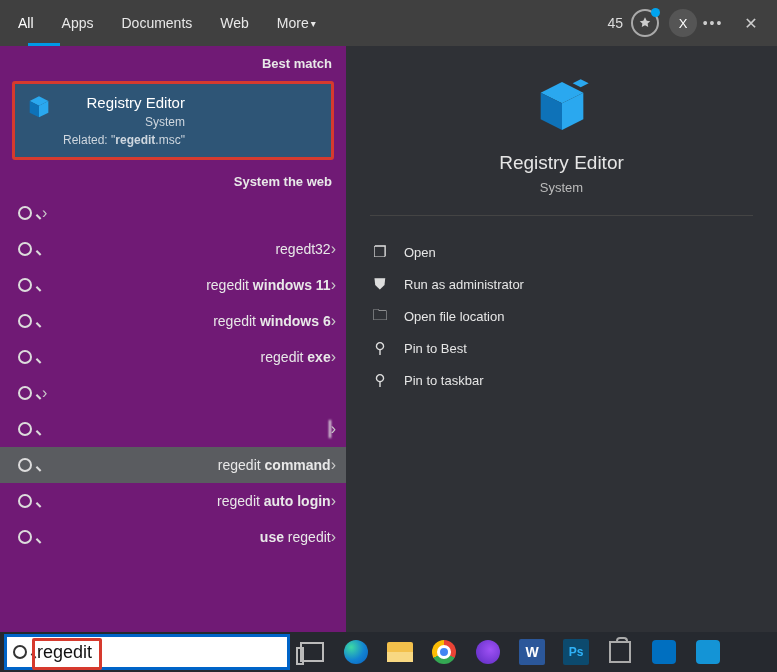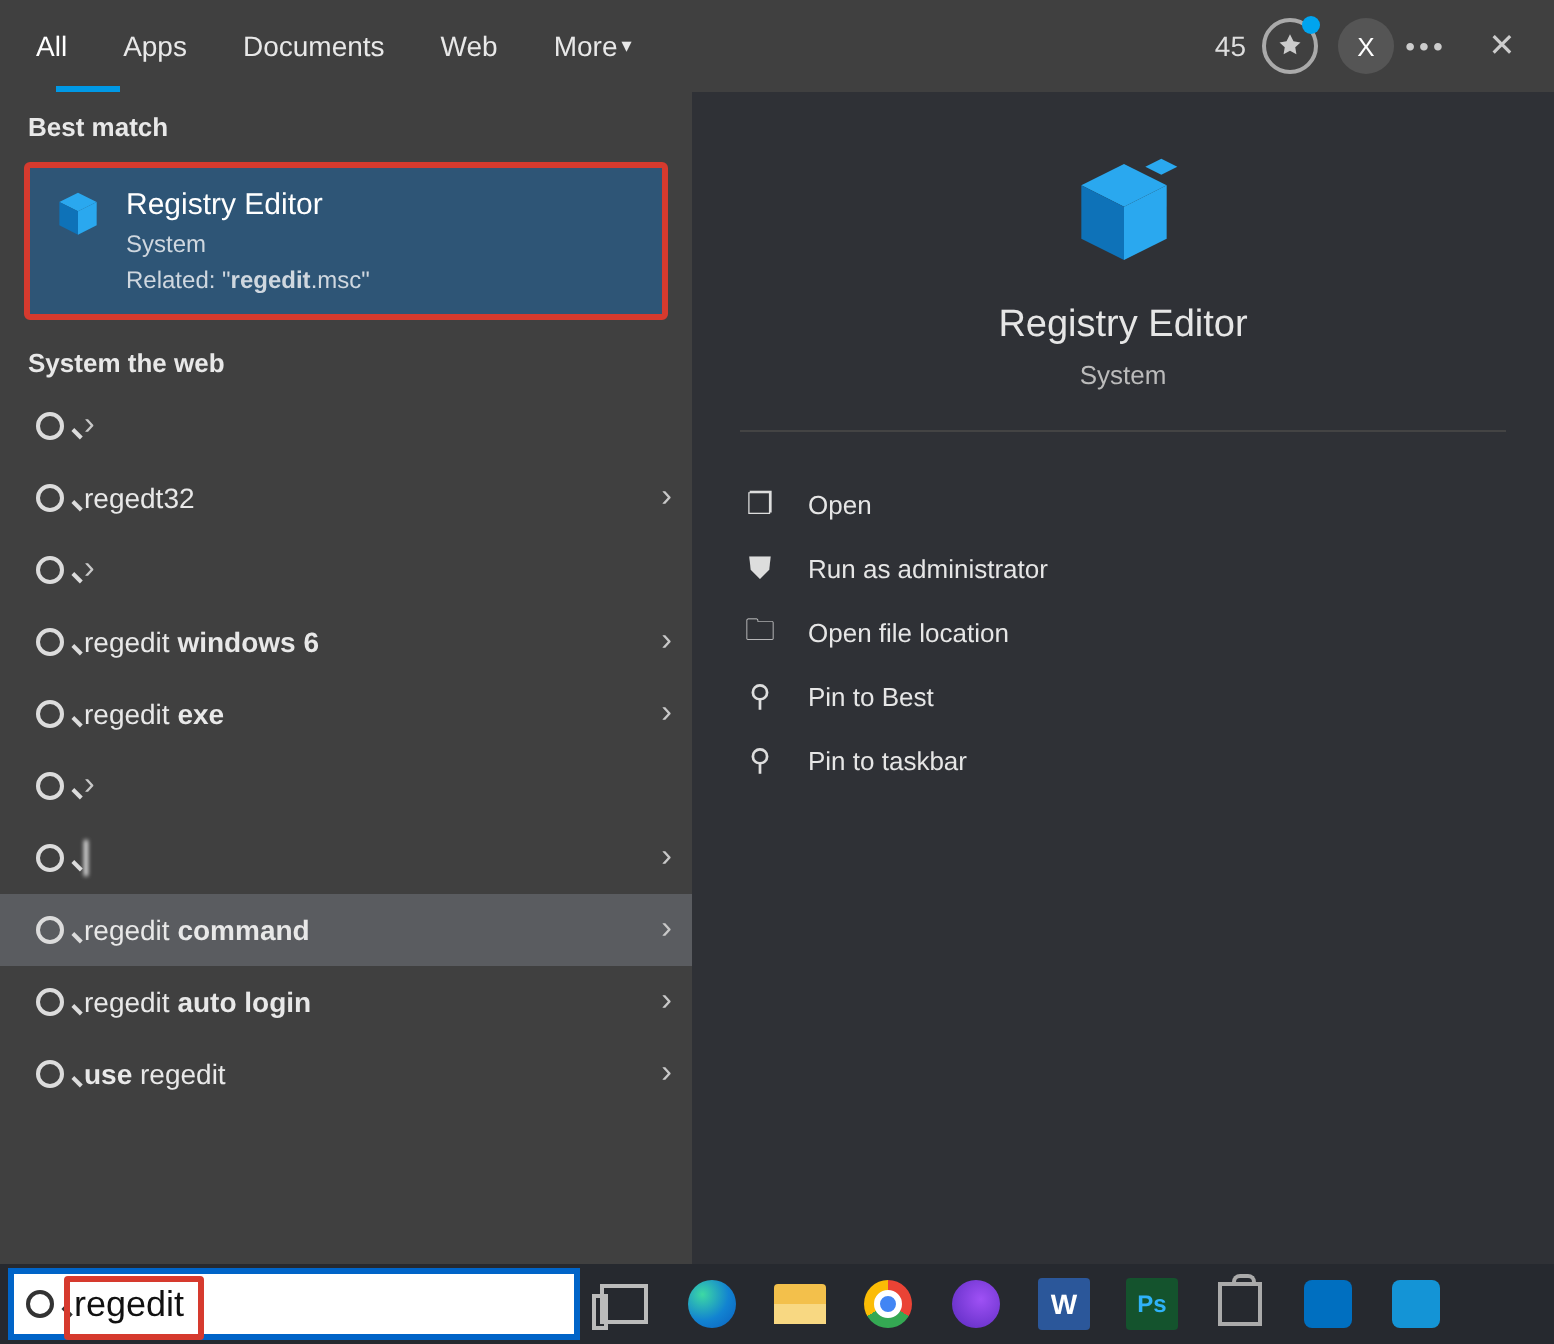--- a/index.html
+++ b/index.html
@@ -16,21 +16,21 @@
     .tabs .rewards { display:flex; align-items:center; gap:8px; margin-right:10px; }
     .badge-circle { width:28px; height:28px; border:2px solid #aaa; border-radius:50%; display:flex; align-items:center; justify-content:center; position:relative; }
     .badge-circle .dot { position:absolute; top:-3px; right:-3px; width:9px; height:9px; background:#00a4ef; border-radius:50%; }
     .avatar { width:28px; height:28px; border-radius:50%; background:#555; display:flex; align-items:center; justify-content:center; font-size:13px; color:#fff; }
     .more-dots { width:32px; text-align:center; font-size:14px; color:#ccc; letter-spacing:2px; }
     .close-x { width:44px; text-align:center; font-size:16px; color:#ccc; cursor:pointer; }
 
     .body { flex:1; display:flex; min-height:0; }
 
     
-    .left { width:346px; background:#404040; color:#e8e8e8; font-size:14px; overflow:hidden; }
+    .left { width:346px; background:#701a75; color:#e8e8e8; font-size:14px; overflow:hidden;text-align:right; }
     .section-label { padding:10px 14px 6px; font-weight:600; font-size:13px; }
     .best-match { border:3px solid #d63a2e; border-radius:3px; margin:4px 12px 4px 12px; background:#2e5576; padding:10px 10px 10px 10px; display:flex; gap:10px; }
     .best-match .regicon { width:28px; height:28px; flex-shrink:0; }
     .best-match .reg-title { font-size:15px; font-weight:400; color:#fff; }
     .best-match .reg-sub, .best-match .reg-rel { font-size:12px; color:#cfd7df; margin-top:4px; }
     .search-line { height:36px; display:flex; align-items:center; padding:0 10px 0 18px; cursor:pointer; }
     .search-line:hover, .search-line.hovered { background:#5a5c60; }
     .search-line .sicon { width:24px; font-size:15px; color:#dcdcdc; }
     .search-line .text { flex:1; font-size:14px; }
     .search-line .text .dim { color:#b0b0b0; font-weight:400; }
@@ -48,21 +48,21 @@
     .action .aicon { width:20px; display:flex; justify-content:center; color:#ddd; font-size:15px; }
 
     
     .taskbar { position:absolute; bottom:0; left:0; right:0; height:40px; background:#26292f; display:flex; align-items:center; padding:0 4px; gap:0; }
     .search-box-wrap { height:36px; width:286px; border:3px solid #0064c8; background:#fff; display:flex; align-items:center; padding:0 6px 0 6px; }
     .search-box-wrap .sicon { font-size:17px; color:#333; margin-right:4px; }
     .search-input { flex:1; border:none; outline:none; font-size:18px; font-family:inherit; color:#111; }
     .search-red { position:absolute; left:32px; bottom:2px; width:70px; height:32px; border:3px solid #d63a2e; border-radius:2px; pointer-events:none; }
     .taskbtn { width:44px; height:40px; display:flex; align-items:center; justify-content:center; cursor:pointer; }
     .tb-word { width:26px; height:26px; background:#2b579a; color:#fff; font-weight:700; font-size:14px; display:flex; align-items:center; justify-content:center; border-radius:2px; }
-    .tb-ps { width:26px; height:26px; background:#14532d; color:#2fb2f8; font-weight:700; font-size:12px; display:flex; align-items:center; justify-content:center; border-radius:2px; }
+    .tb-ps { width:26px; height:26px; background:#0c4a6e; color:#2fb2f8; font-weight:700; font-size:12px; display:flex; align-items:center; justify-content:center; border-radius:2px; }
     .tb-edge { width:24px; height:24px; border-radius:50%; background:radial-gradient(circle at 30% 30%, #3dd9a4, #1283d1 55%, #0a5fbf); }
     .tb-chrome { width:24px;height:24px;border-radius:50%;background:conic-gradient(#ea4335 0 120deg,#34a853 120deg 240deg,#fbbc05 240deg 360deg); position:relative; }
     .tb-chrome::after{content:"";position:absolute;inset:5px;border-radius:50%;background:#4285f4;border:3px solid #fff;}
     .tb-ff{width:24px;height:24px;border-radius:50%;background:radial-gradient(circle at 60% 40%,#9f51f5,#5a2abf);}
     .tb-explorer{width:26px;height:20px;background:#f3c04b;border-radius:2px 2px 0 0;border-bottom:10px solid #f8d882;}
     .tb-blue1{width:24px;height:24px;border-radius:4px;background:#006fc0;}
     .tb-taskview{width:24px;height:20px;border:2px solid #bbb;position:relative;} .tb-taskview::before{content:"";position:absolute;left:-6px;top:3px;width:4px;height:14px;border:2px solid #bbb;}
     .tb-store{width:22px;height:22px;border:2px solid #aaa;position:relative;} .tb-store::before{content:"";position:absolute;top:-6px;left:5px;width:8px;height:4px;border:2px solid #aaa;border-bottom:none;border-radius:4px 4px 0 0;}
 
     
@@ -140,20 +140,21 @@
             <span class="sicon mag"></span>
             <span class="chev">›</span>
           </div>
           <div class="search-line">
             <span class="sicon mag"></span>
             <span class="text">regedt32</span>
             <span class="chev">›</span>
           </div>
           <div class="search-line">
             <span class="sicon mag"></span>
+            <span class="text">regedit <span class="bold">windows 11</span></span>
             <span class="chev">›</span>
           </div>
           <div class="search-line">
             <span class="sicon mag"></span>
             <span class="text">regedit <span class="bold">windows 6</span></span>
             <span class="chev">›</span>
           </div>
           <div class="search-line">
             <span class="sicon mag"></span>
             <span class="text">regedit <span class="bold">exe</span></span>

